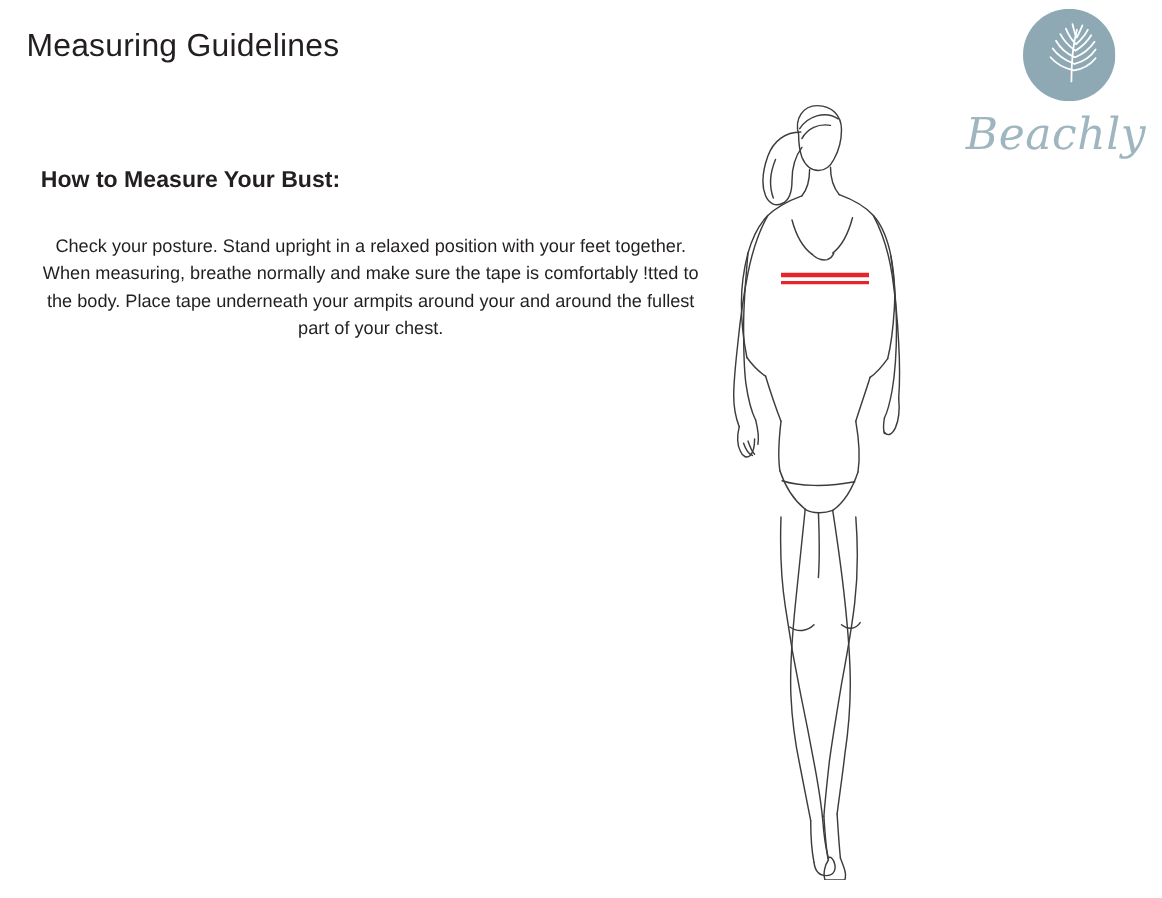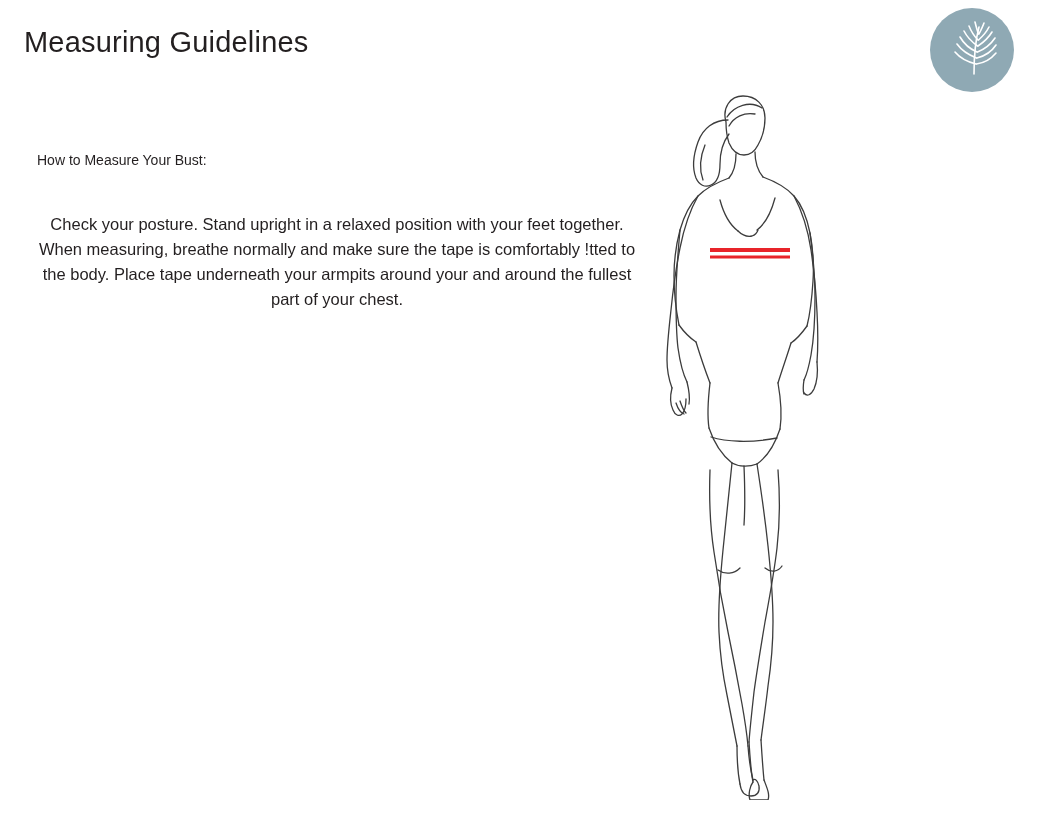--- a/index.html
+++ b/index.html
@@ -31,22 +31,22 @@
     font-weight: 400;
     letter-spacing: 0.2px;
     color: #231f20;
     white-space: nowrap;
   }
 
   .section-heading {
     position: absolute;
     left: 37px;
     top: 152px;
-    font-size: 14px;
-    font-weight: 400;
+    font-size: 21px;
+    font-weight: 700;
     color: #231f20;
     white-space: nowrap;
   }
 
   .body-copy {
     position: absolute;
     left: 37px;
     top: 212px;
     width: 600px;
     font-size: 16.5px;
@@ -121,20 +121,21 @@
           <path d="M48.5 26 C47 22, 46 18, 45 14"></path>
           <path d="M46.5 56 C54 55, 61 51, 66 45"></path>
           <path d="M47 50 C55 48, 62 43, 66 37"></path>
           <path d="M47.5 44 C55 41, 61 36, 65 30"></path>
           <path d="M48 38 C54 34, 59 29, 62 24"></path>
           <path d="M48.5 32 C53 28, 57 23, 59 19"></path>
           <path d="M49 26 C51 22, 53 18, 54 15"></path>
         </g>
       </svg>
     </div>
+    <div class="logo-wordmark">Beachly</div>
   </div>
 
   <div class="figure">
     <svg width="260" height="730" viewBox="0 0 260 730" xmlns="http://www.w3.org/2000/svg">
       <g fill="none" stroke="#3c3c3c" stroke-width="1.3" stroke-linecap="round" stroke-linejoin="round">
 
         <path d="M116 52 C112 38, 120 26, 133 26 C146 26, 155 35, 155 48
                  C155 58, 152 68, 148 75
                  C145 81, 140 85, 134 85
                  C127 85, 122 80, 119 73

